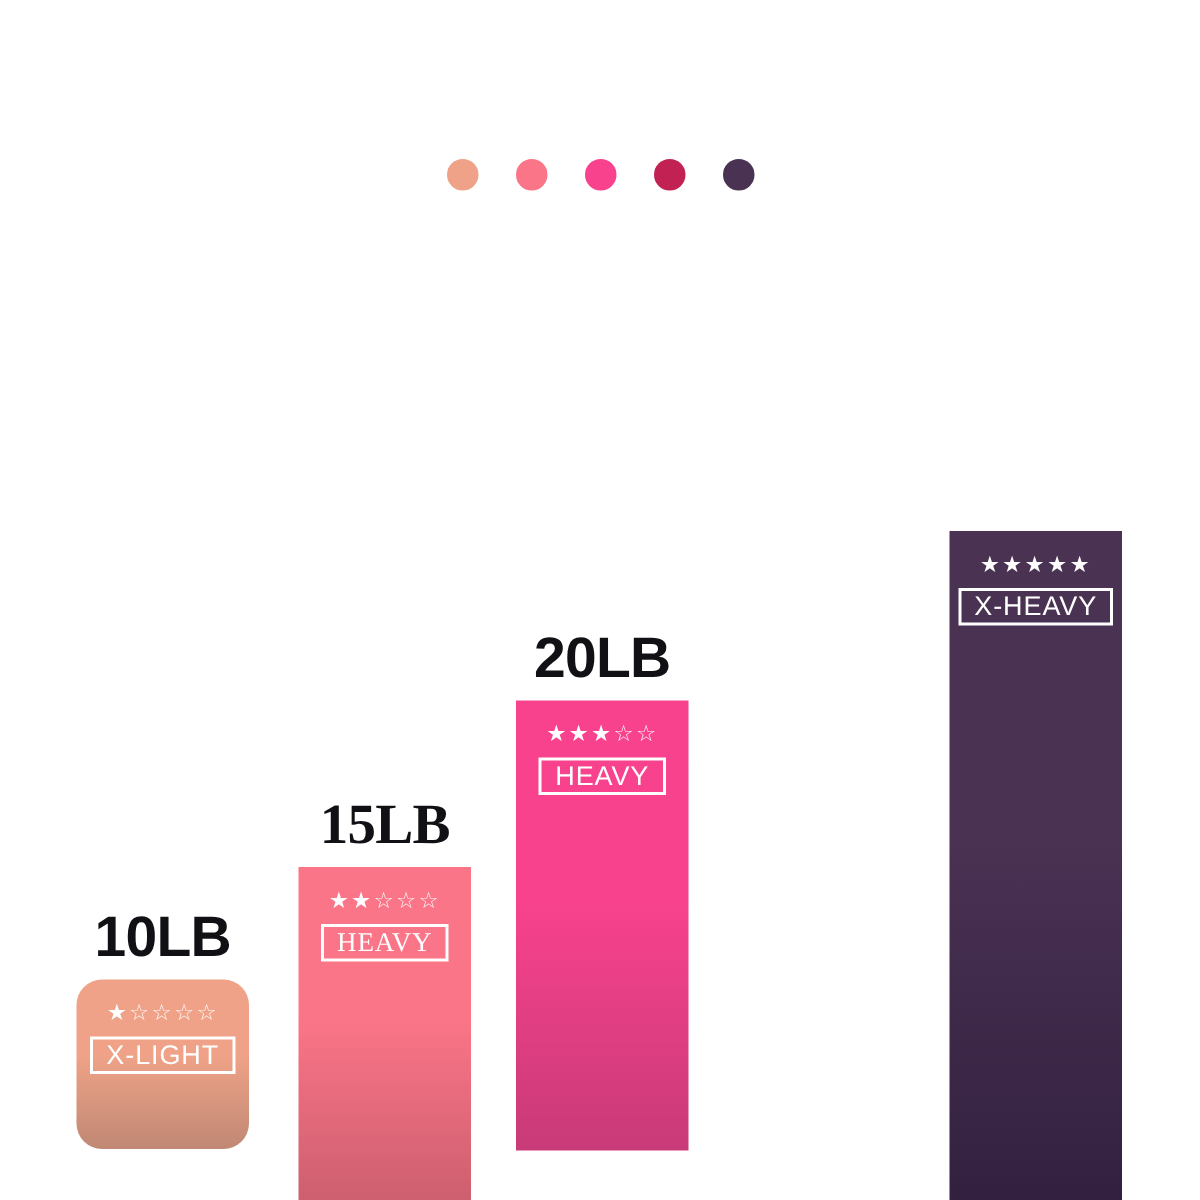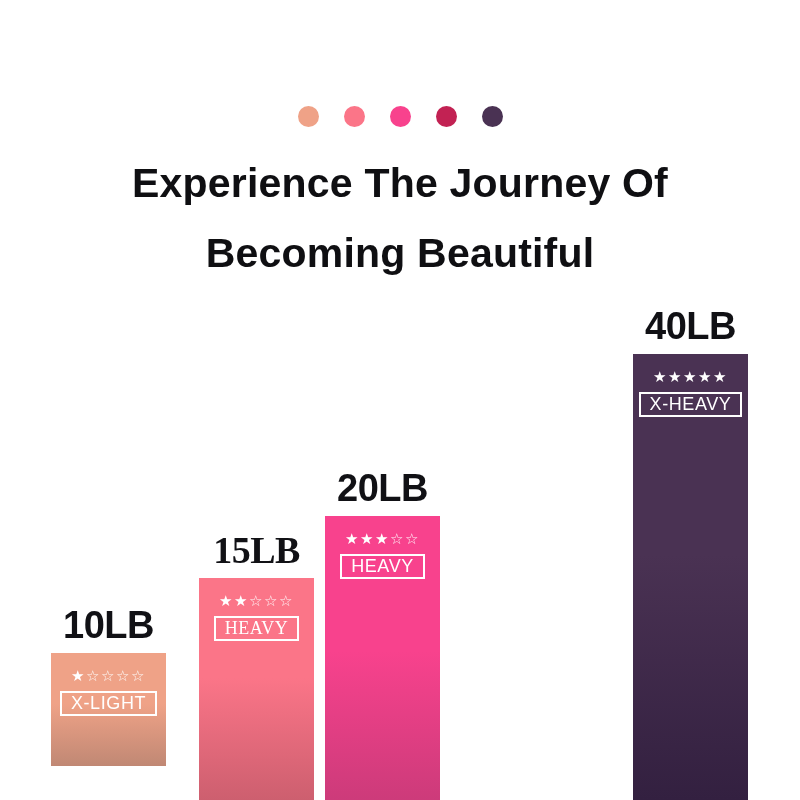--- a/index.html
+++ b/index.html
@@ -120,45 +120,40 @@
 <div class="stage">
 
   <div class="dot-row">
       <div class="dot" style="background: rgb(239, 162, 135);"></div>
       <div class="dot" style="background: rgb(251, 117, 136);"></div>
       <div class="dot" style="background: rgb(248, 66, 141);"></div>
       <div class="dot" style="background: rgb(194, 34, 83);"></div>
       <div class="dot" style="background: rgb(74, 50, 83);"></div>
     </div>
 
-  <div class="headline">
-    <span class="line">Experience The Journey Of</span>
-    <span class="line">Becoming Beautiful</span>
-  </div>
 
   <div class="chart">
       <div class="bar-group" style="left: 51px; width: 115px; height: 147px;">
-        <div class="bar" style="height: 113px; background: linear-gradient(rgb(239, 162, 135) 0%, rgb(239, 162, 135) 45%, rgb(192, 136, 116) 100%);">
+        <div class="bar" style="height: 113px; background: linear-gradient(rgb(239, 162, 135) 0%, rgb(239, 162, 135) 45%, rgb(192, 136, 116) 100%); border-radius: 17px;">
           <div class="bar-weight">10LB</div>
           <div class="bar-inner"><div class="stars"><span class="">★</span><span class="star-dim">☆</span><span class="star-dim">☆</span><span class="star-dim">☆</span><span class="star-dim">☆</span></div><div class="tier-box">X-LIGHT</div></div>
         </div>
       </div>
       <div class="bar-group" style="left: 199px; width: 115px; height: 222px; font-family: Liberation Serif, serif;">
         <div class="bar" style="height: 222px; background: linear-gradient(rgb(251, 117, 136) 0%, rgb(251, 117, 136) 45%, rgb(205, 95, 111) 100%);">
           <div class="bar-weight">15LB</div>
           <div class="bar-inner"><div class="stars"><span class="">★</span><span class="">★</span><span class="star-dim">☆</span><span class="star-dim">☆</span><span class="star-dim">☆</span></div><div class="tier-box">HEAVY</div></div>
         </div>
       </div>
-      <div class="bar-group" style="left: 325px; width: 115px; height: 284px;">
+      <div class="bar-group" style="left: 344px; width: 115px; height: 333px;">
         <div class="bar" style="height: 300px; background: linear-gradient(rgb(248, 66, 141) 0%, rgb(248, 66, 141) 45%, rgb(200, 58, 120) 100%);">
           <div class="bar-weight">20LB</div>
           <div class="bar-inner"><div class="stars"><span class="">★</span><span class="">★</span><span class="">★</span><span class="star-dim">☆</span><span class="star-dim">☆</span></div><div class="tier-box">HEAVY</div></div>
         </div>
       </div>
       <div class="bar-group" style="left: 633px; width: 115px; height: 446px;">
         <div class="bar" style="height: 446px; background: linear-gradient(rgb(74, 50, 83) 0%, rgb(74, 50, 83) 45%, rgb(51, 32, 64) 100%);">
-          <div class="bar-weight">40LB</div>
           <div class="bar-inner"><div class="stars"><span class="">★</span><span class="">★</span><span class="">★</span><span class="">★</span><span class="">★</span></div><div class="tier-box">X-HEAVY</div></div>
         </div>
       </div>
     </div>
 
 </div>
 
 </body></html>

